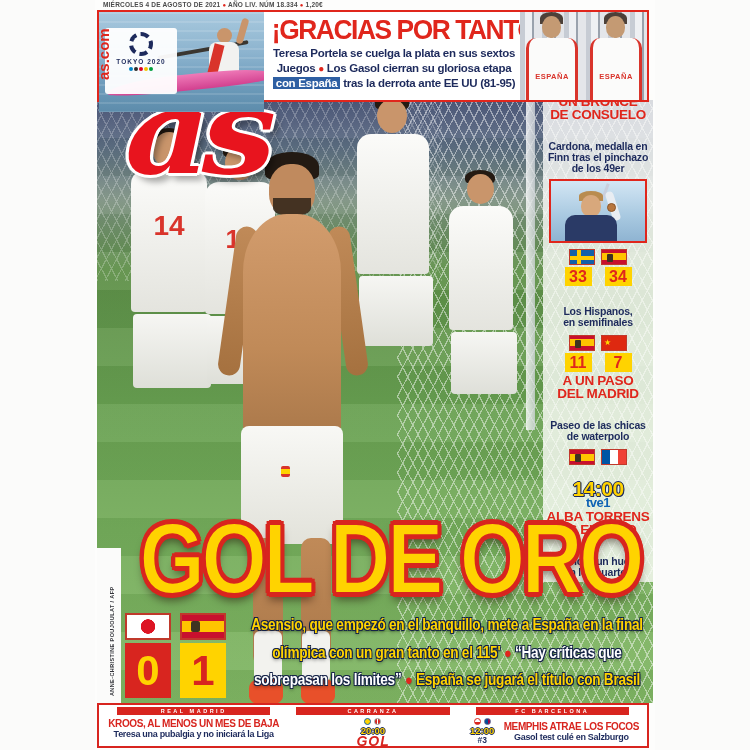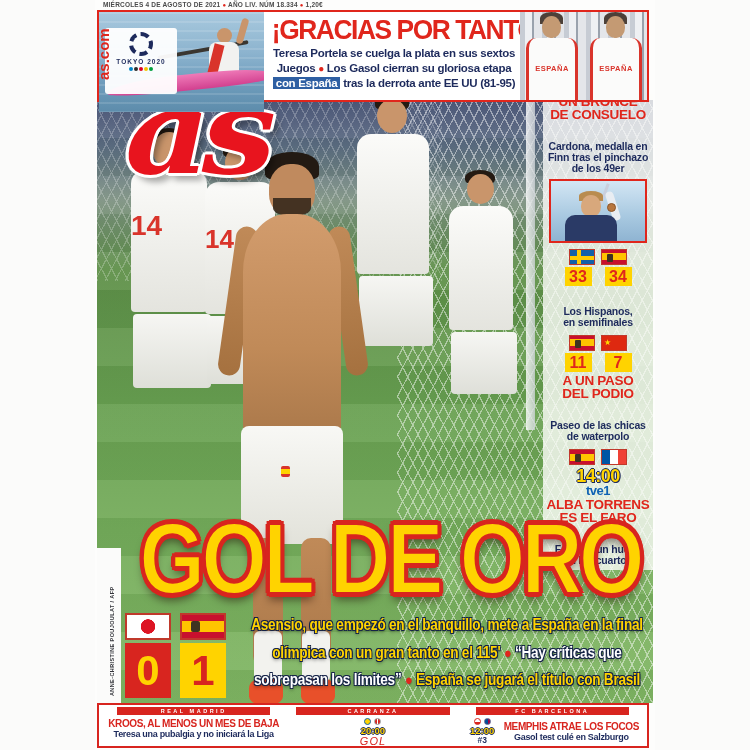--- a/index.html
+++ b/index.html
@@ -33,39 +33,39 @@
   .banner-sub { margin-top:1px; font-size:11.5px; font-weight:800; color:#1d2a5c; line-height:14.5px; letter-spacing:-.3px; }
   .banner-sub .dot { color:#e0261c; font-size:10px; }
   .hl-blue { background:#2e5fa3; color:#fff; padding:0 3px; }
 
   .gasols { position:absolute; right:0; top:0; width:127px; height:88px; overflow:hidden;
     background:repeating-linear-gradient(90deg,#c7ccd4 0 5px,#eef0f3 5px 12px,#9aa2ad 12px 14px,#e4e6ea 14px 22px); }
   .bballer { position:absolute; width:60px; height:88px; }
   .bballer .b-head { position:absolute; left:20px; top:4px; width:19px; height:22px; background:#c49a73; border-radius:50% 50% 45% 45%; }
   .bballer .b-hair { position:absolute; left:18px; top:0px; width:23px; height:12px; background:#4c4038; border-radius:50% 50% 0 0; }
   .bballer .b-torso { position:absolute; left:4px; top:26px; width:52px; height:62px; background:#fbfbfa; border-radius:10px 10px 0 0; border-left:3px solid #d9342b; border-right:3px solid #d9342b; text-align:center; }
-  .bballer .b-torso span { display:inline-block; margin-top:26px; font-size:7.5px; font-weight:900; color:#d9342b; letter-spacing:.5px; }
+  .bballer .b-torso span { display:inline-block; margin-top:34px; font-size:7.5px; font-weight:900; color:#d9342b; letter-spacing:.5px; }
 
   
   .as-logo { position:absolute; left:30px; top:78px; z-index:7; font-family:"DejaVu Serif", serif; font-style:italic; font-weight:bold; font-size:118px; line-height:.92; color:#e8141e; letter-spacing:-8px; transform:scaleX(1.12); transform-origin:left top;
     text-shadow:-3px 0 0 #fff,3px 0 0 #fff,0 -3px 0 #fff,0 3px 0 #fff,-2px -2px 0 #fff,2px 2px 0 #fff,-2px 2px 0 #fff,2px -2px 0 #fff,5px 7px 6px rgba(0,0,0,.35); }
 
   
   .photo { position:absolute; left:2px; top:100px; width:556px; height:603px; overflow:hidden; z-index:1;
     background:linear-gradient(180deg,#414c6e 0,#5d6d85 45px,#7e9283 100px,#5f9049 170px,#69a052 300px,#76ad5c 430px,#82b765 603px); }
   .photo .bands { position:absolute; inset:0; background:repeating-linear-gradient(180deg, rgba(255,255,255,.05) 0 38px, rgba(0,40,0,.06) 38px 76px); }
   .mesh { background-image:repeating-linear-gradient(62deg, rgba(255,255,255,.9) 0 1.2px, transparent 1.2px 9px), repeating-linear-gradient(-62deg, rgba(255,255,255,.9) 0 1.2px, transparent 1.2px 9px); position:absolute; }
   .mesh-right { right:0; top:0; width:46%; height:100%; opacity:.5; }
   .mesh-top { left:0; top:0; width:62%; height:30%; opacity:.25; }
   .goal-post { position:absolute; right:118px; top:0; width:9px; height:330px; background:linear-gradient(90deg,#fff,#cfd4d8); opacity:.8; }
 
   .player { position:absolute; }
   .p-head { position:absolute; border-radius:50%; background:#c9956b; }
   .p-hair { position:absolute; background:#241a12; border-radius:50% 50% 35% 35%; }
-  .p-shirt { position:absolute; background:linear-gradient(180deg,#fbfbf9,#e4e4de); border-radius:14px 14px 4px 4px; }
+  .p-shirt { position:absolute; background:linear-gradient(180deg,#fbfbf9,#e4e4de); border-radius:14px 14px 4px 4px; text-align:center; }
   .p-shirt .num { display:inline-block; font-weight:900; color:#d9342b; }
   .p-shorts { position:absolute; background:linear-gradient(180deg,#f6f6f3,#dedfd8); border-radius:4px; }
 
   .asensio .a-head { position:absolute; left:34px; top:38px; width:46px; height:52px; background:#c08a5e; border-radius:46% 46% 42% 42%; }
   .asensio .a-hair { position:absolute; left:30px; top:26px; width:54px; height:28px; background:#231a13; border-radius:50% 50% 20% 20%; }
   .asensio .a-beard { position:absolute; left:38px; top:72px; width:38px; height:18px; background:#2e2218; border-radius:0 0 45% 45%; opacity:.85; }
   .asensio .a-torso { position:absolute; left:8px; top:88px; width:98px; height:225px; background:linear-gradient(180deg,#d29c6d 0,#c08a58 60%,#aa784a 100%); border-radius:44px 44px 16px 16px/58px 58px 14px 14px; }
   .asensio .a-arm { position:absolute; top:100px; width:22px; height:150px; background:linear-gradient(180deg,#c08a58,#a5713f); border-radius:12px; }
   .asensio .a-shorts { position:absolute; left:6px; top:300px; width:102px; height:118px; background:linear-gradient(180deg,#f8f8f5,#e2e2da); border-radius:8px; }
   .asensio .a-crest { position:absolute; left:46px; top:340px; width:9px; height:11px; background:linear-gradient(180deg,#d9342b 30%,#ffd300 30% 70%,#d9342b 70%); border-radius:2px; }
@@ -91,21 +91,21 @@
   .flag { width:26px; height:16px; border:1px solid #c0392b; display:block; position:relative; }
   .flag-sweden { background:linear-gradient(90deg, transparent 0 7px, #fecb00 7px 11px, transparent 11px), linear-gradient(180deg, transparent 0 6px, #fecb00 6px 10px, transparent 10px), #1261a8; }
   .flag-spain { background:linear-gradient(180deg,#c8102e 0 25%,#ffc400 25% 75%,#c8102e 75%); }
   .flag-spain::after { content:""; position:absolute; left:5px; top:4px; width:6px; height:8px; background:#3e3321; border-radius:1px; }
   .flag-china { background:#de2910; }
   .flag-china::before { content:"★"; position:absolute; left:2px; top:-1px; color:#ffde00; font-size:8px; line-height:16px; }
   .flag-france { background:linear-gradient(90deg,#0055a4 0 33%,#fff 33% 66%,#ef4135 66%); }
   .score-row { display:flex; justify-content:center; gap:13px; margin-top:2px; }
   .score-cell { width:27px; height:19px; background:#ffd300; color:#e0261c; font-size:16px; font-weight:900; line-height:19px; }
   .sb-gap { margin-top:7px; }
-  .sb-time { font-size:18px; font-weight:900; color:#ffd300; letter-spacing:-.5px; line-height:15px; margin-top:4px;
+  .sb-time { font-size:21px; font-weight:900; color:#ffd300; letter-spacing:-.5px; line-height:15px; margin-top:16px;
     text-shadow:-1px 0 0 #1d2a5c,1px 0 0 #1d2a5c,0 -1px 0 #1d2a5c,0 1px 0 #1d2a5c,1px 1px 0 #1d2a5c; }
   .sb-channel { font-size:13px; font-weight:900; color:#0f62b4; letter-spacing:-.5px; line-height:13px; margin-bottom:2px; }
 
   
   .big-headline { position:absolute; left:0; top:510px; width:556px; z-index:6; text-align:center; font-size:100px; font-weight:900; line-height:96px; color:#ffd300; letter-spacing:-4px; white-space:nowrap; transform:scaleX(.84); transform-origin:center;
     -webkit-text-stroke:2px #d8251f;
     text-shadow:-4px 0 0 #d8251f,4px 0 0 #d8251f,0 -4px 0 #d8251f,0 4px 0 #d8251f,-3px -3px 0 #d8251f,3px 3px 0 #d8251f,-3px 3px 0 #d8251f,3px -3px 0 #d8251f,0 7px 9px rgba(30,10,0,.5); }
 
   
   .match { position:absolute; left:30px; top:613px; z-index:6; display:flex; gap:9px; }
@@ -133,21 +133,21 @@
   .f-sub { color:#1d2a5c; font-size:9px; font-weight:700; letter-spacing:-.3px; white-space:nowrap; }
   .tvblock { width:33px; flex:0 0 auto; text-align:center; }
   .crests { display:flex; justify-content:center; gap:3px; margin-bottom:1px; }
   .crest { width:7px; height:7px; border-radius:50%; display:block; }
   .crest-a { background:#ffd300; border:1px solid #1261a8; }
   .crest-b { background:repeating-linear-gradient(90deg,#d8251f 0 1.5px,#fff 1.5px 3px); border:1px solid #999; }
   .crest-c { background:linear-gradient(180deg,#fff 50%,#d8251f 50%); border:1px solid #d8251f; }
   .crest-d { background:linear-gradient(90deg,#004d98 50%,#a50044 50%); border:1px solid #5a5a8a; }
   .tv-time { font-size:9.5px; font-weight:900; color:#ffd300; line-height:10px;
     text-shadow:-1px 0 0 #1d2a5c,1px 0 0 #1d2a5c,0 -1px 0 #1d2a5c,0 1px 0 #1d2a5c; }
-  .tv-gol { font-size:11px; font-weight:400; font-style:italic; color:#d8251f; letter-spacing:1px; line-height:10px; }
+  .tv-gol { font-size:14px; font-weight:700; font-style:italic; color:#d8251f; letter-spacing:1px; line-height:10px; }
   .tv-ch3 { font-size:8.5px; font-weight:900; color:#1d2a5c; line-height:9px; }
 </style>
 </head>
 <body>
 
 <div id="page">
 
   <div class="masthead">
     <span>MIÉRCOLES 4 DE AGOSTO DE 2021</span>
     <span class="dot">●</span>
@@ -306,21 +306,21 @@
       <div class="flag-row">
         <span class="flag flag-spain"></span>
         <span class="flag flag-china"></span>
       </div>
       <div class="score-row">
         <span class="score-cell">11</span>
         <span class="score-cell">7</span>
       </div>
       <div class="sb-title" style="margin-top:3px;">
         <span>A UN PASO</span><br>
-        <span>DEL PODIO</span>
+        <span>DEL MADRID</span>
       </div>
       <div class="sb-sub">
         <span>Paseo de las chicas</span><br>
         <span>de waterpolo</span>
       </div>
     </div>
 
     <div class="sb-gap">
       <div class="flag-row">
         <span class="flag flag-spain"></span>

